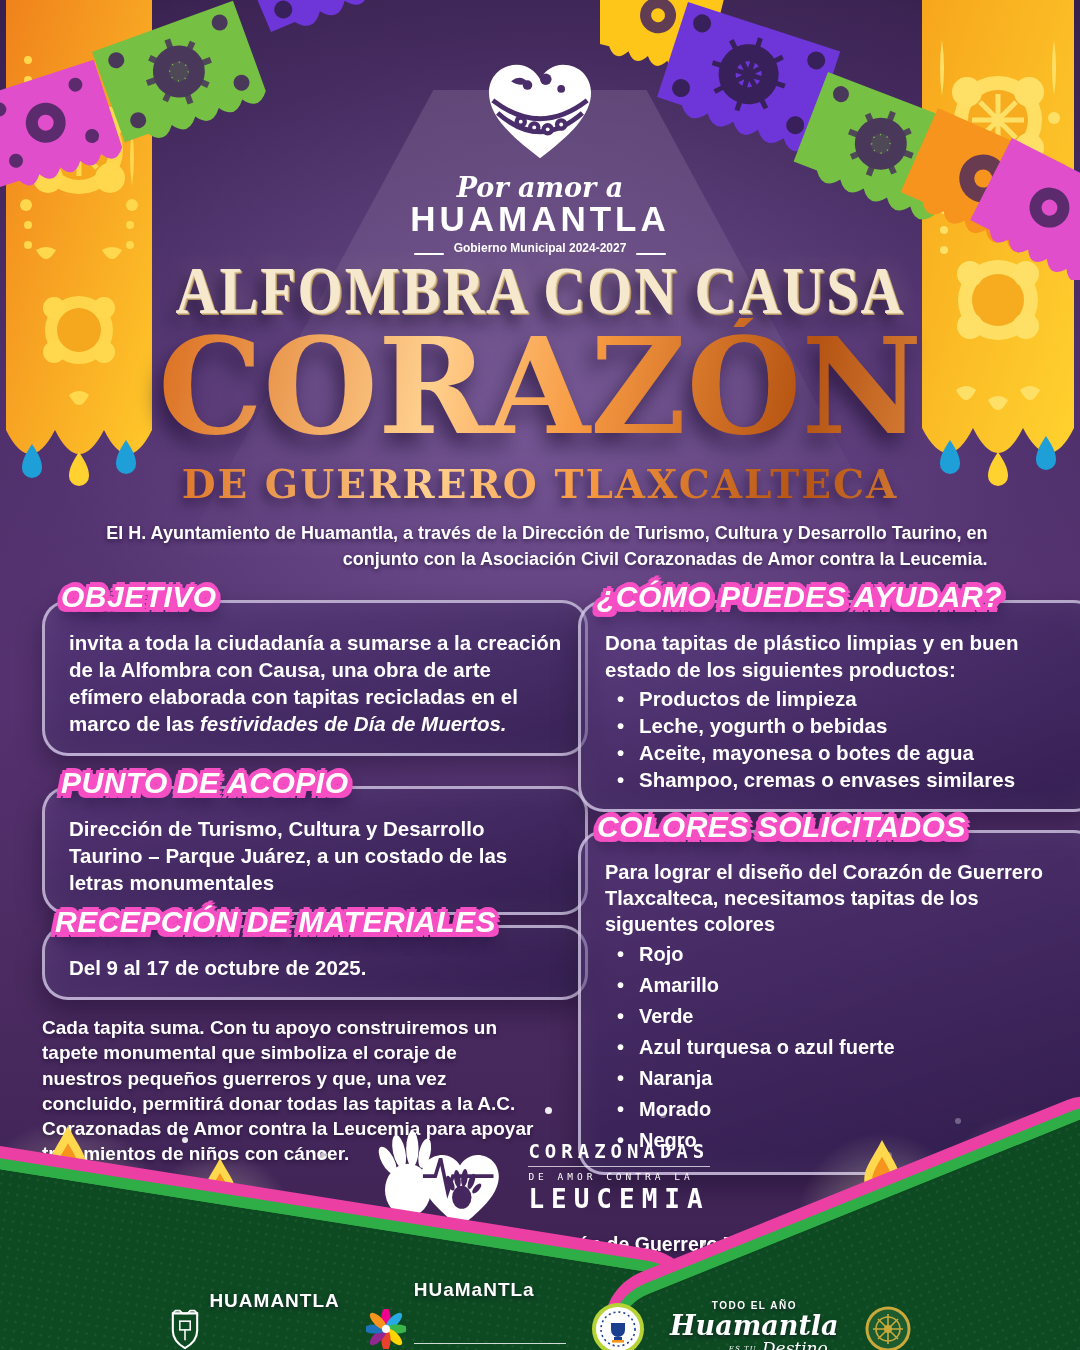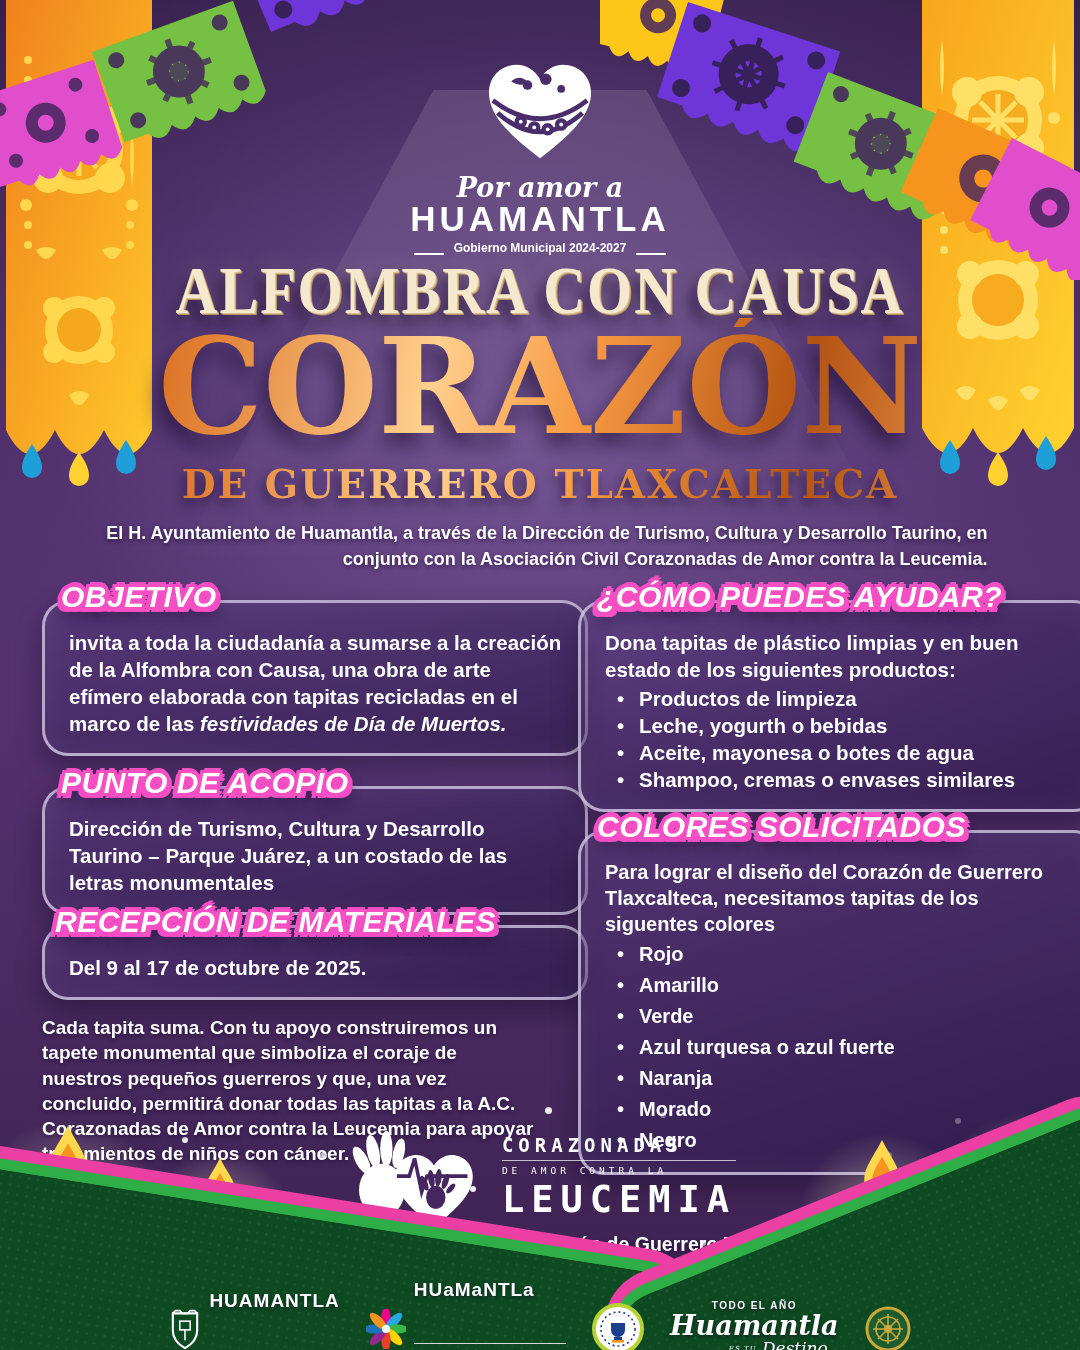--- a/index.html
+++ b/index.html
@@ -65,21 +65,21 @@
   #card-colores{left:578px;top:830px;width:470px;}
   #card-colores .card-body{font-size:20px;line-height:1.3;}
   #card-colores .bullets li{line-height:1.55;}
   .closing{left:42px;top:1015px;width:494px;z-index:3;font-size:19px;font-weight:bold;line-height:1.33;
     text-shadow:0 2px 4px rgba(25,10,45,.6);}
   
   .corazonadas{left:0;right:0;top:1118px;display:flex;justify-content:center;align-items:center;gap:8px;z-index:3;}
   .cz-text{text-align:left;line-height:1;}
   .cz-l1{font-family:"DejaVu Sans Mono",monospace;font-size:19px;letter-spacing:5px;font-weight:bold;}
   .cz-l2{font-family:"DejaVu Sans Mono",monospace;font-size:9.5px;letter-spacing:4px;margin:5px 0;border-top:1px solid rgba(255,255,255,.7);padding-top:5px;}
-  .cz-l3{font-family:"DejaVu Sans Mono",monospace;font-size:37px;letter-spacing:7px;font-weight:bold;}
+  .cz-l3{font-family:"DejaVu Sans Mono",monospace;font-size:26px;letter-spacing:7px;font-weight:bold;}
   
   .tagline{left:0;right:0;top:1231px;text-align:center;z-index:6;font-size:19.5px;font-weight:bold;
     text-shadow:0 2px 5px rgba(25,10,45,.7);}
   .spark{color:#ffd24a;font-size:22px;text-shadow:none;}
   
   .star{position:absolute;border-radius:50%;background:#fff;opacity:.92;z-index:2;}
   
   .candle{position:absolute;z-index:4;width:64px;}
   .candle .glow{position:absolute;left:50%;top:-8px;width:190px;height:190px;transform:translateX(-50%);
     background:radial-gradient(circle,rgba(255,248,214,.42) 0%,rgba(255,248,214,.16) 42%,rgba(255,248,214,0) 70%);border-radius:50%;}

